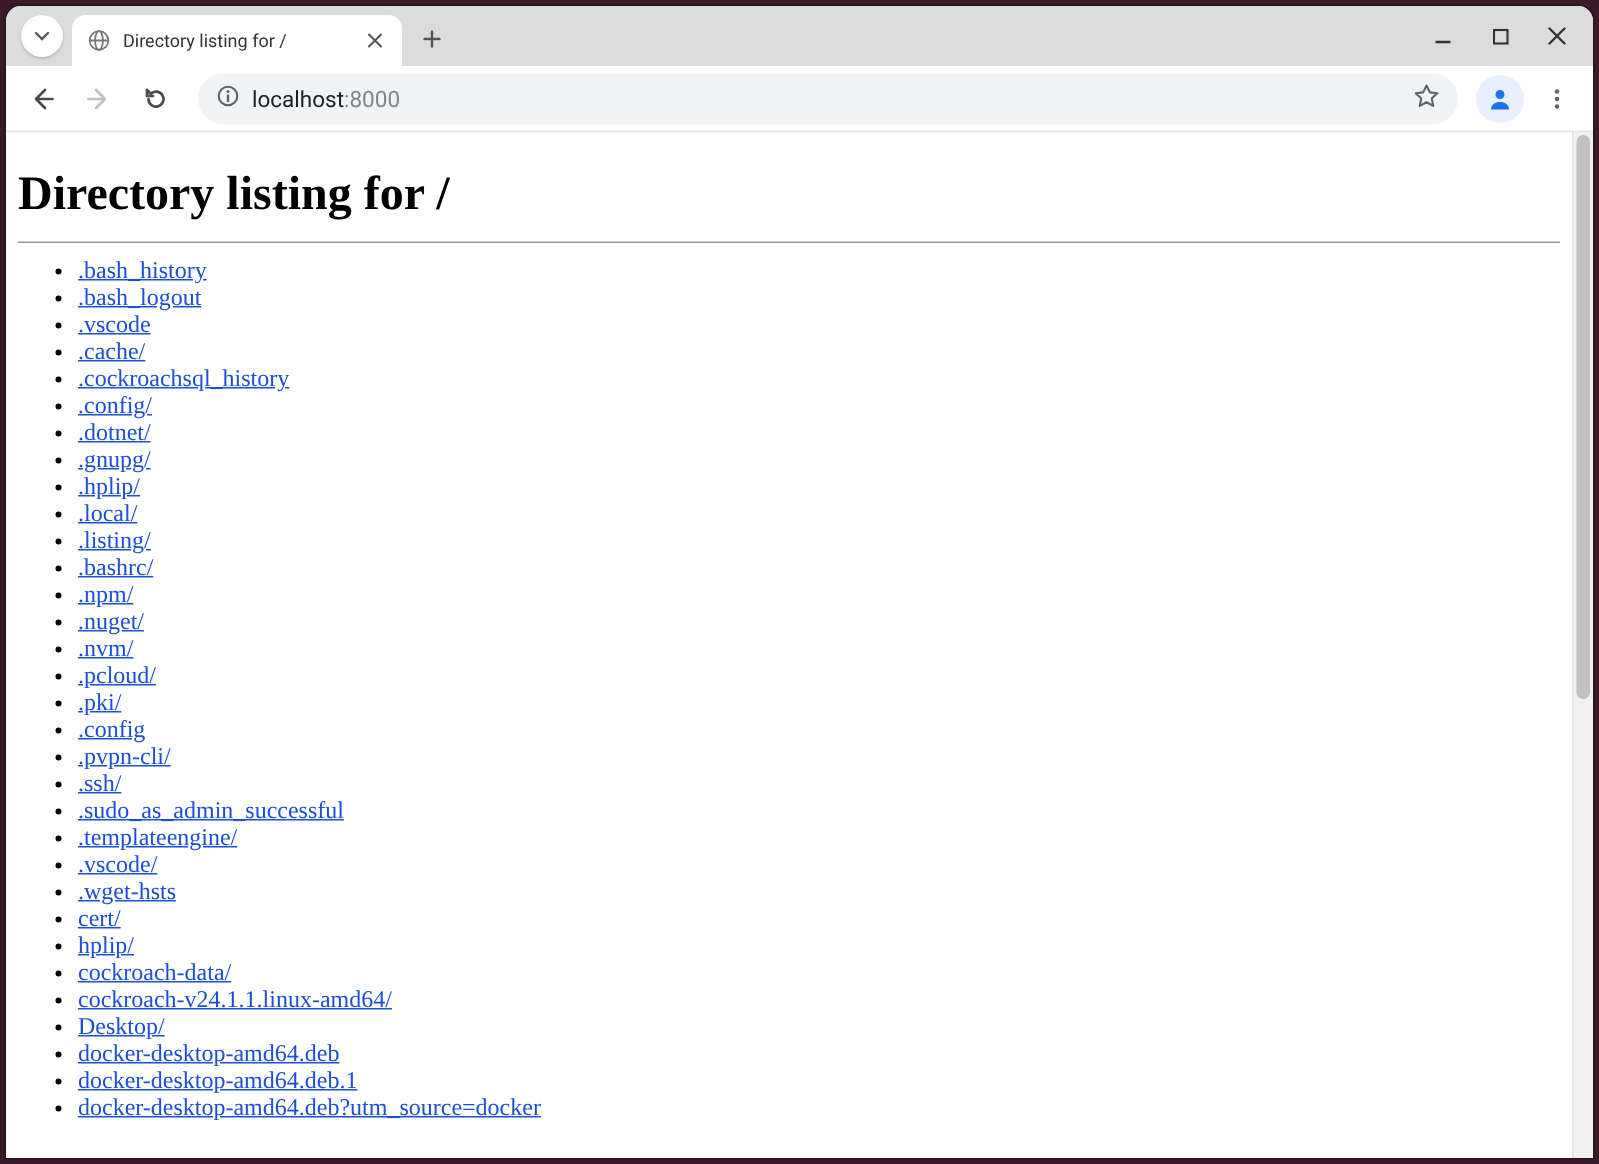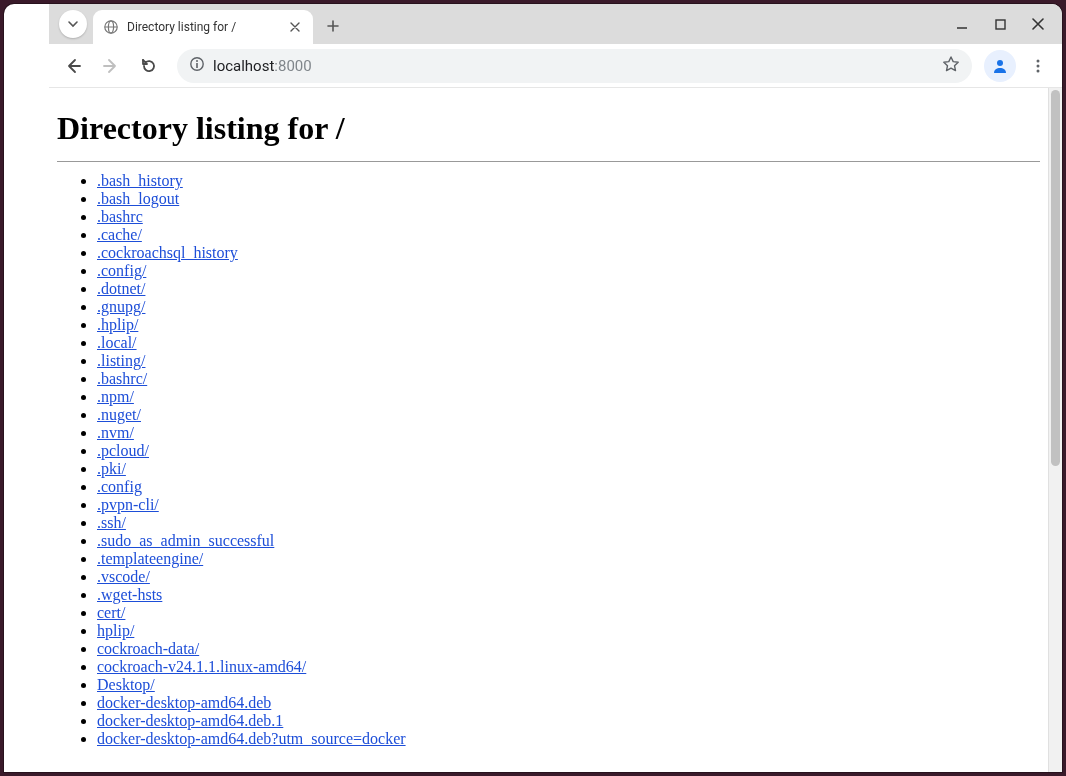--- a/index.html
+++ b/index.html
@@ -17,21 +17,20 @@
     left: 4px;
     top: 4px;
     right: 4px;
     bottom: 4px;
     background: #ffffff;
     border-radius: 10px 10px 0 0;
     overflow: hidden;
     display: flex;
     flex-direction: column;
     box-shadow: 0 0 0 1px rgba(0,0,0,0.3);
-    padding-left: 45px;
   }
   .tab-strip {
     background: #dcdcdc;
     height: 40px;
     display: flex;
     align-items: flex-end;
     padding: 0 6px;
     position: relative;
   }
   .tab-chevron {
@@ -246,21 +245,21 @@
     </div>
   </div>
 
   <div class="content-wrap">
     <div class="content">
       <h1>Directory listing for /</h1>
       <hr>
       <ul id="listing">
           <li><a>.bash_history</a></li>
           <li><a>.bash_logout</a></li>
-          <li><a>.bashrc</a></li>
+          <li><a>.vscode</a></li>
           <li><a>.cache/</a></li>
           <li><a>.cockroachsql_history</a></li>
           <li><a>.config/</a></li>
           <li><a>.dotnet/</a></li>
           <li><a>.gnupg/</a></li>
           <li><a>.hplip/</a></li>
           <li><a>.local/</a></li>
           <li><a>.listing/</a></li>
           <li><a>.bashrc/</a></li>
           <li><a>.npm/</a></li>

